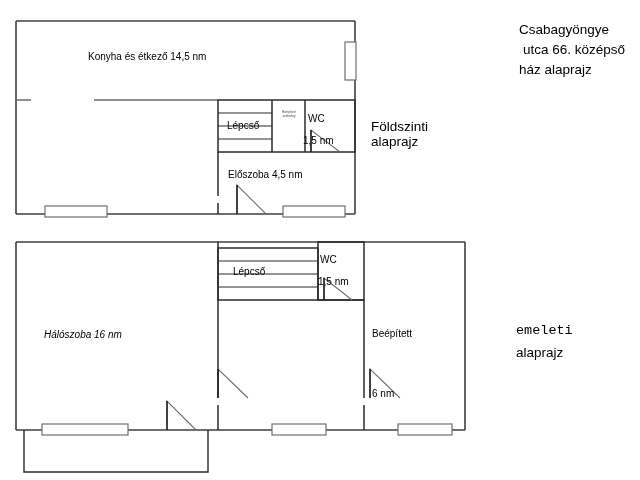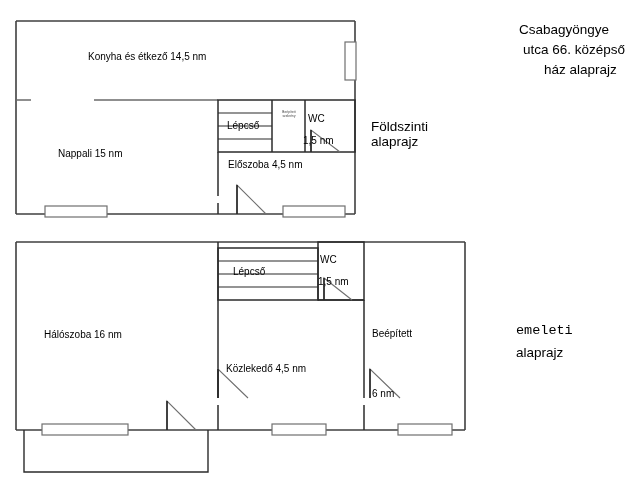--- a/index.html
+++ b/index.html
@@ -149,47 +149,45 @@
         <line x1="167" y1="430" x2="167" y2="401"></line>
         <line x1="218" y1="398" x2="218" y2="369"></line>
         <line x1="370" y1="398" x2="370" y2="369"></line>
         <line x1="324" y1="300" x2="324" y2="278"></line>
       </g>
     </g>
   </svg>
 
   <div class="label side-note" style="left:519px; top:21px;">Csabagyöngye</div>
   <div class="label side-note" style="left:523px; top:41px;">utca 66. középső</div>
-  <div class="label side-note" style="left:519px; top:61px;margin-left:25px;">ház alaprajz</div>
+  <div class="label side-note" style="left:519px; top:61px;">ház alaprajz</div>
 
   <div class="label room-label" style="left:88px; top:50px;">Konyha és étkező 14,5 nm</div>
 
-  <div class="label room-label" style="left:58px; top:147px;">Nappali 15 nm</div>
 
   <div class="label room-label" style="left:227px; top:119px;">Lépcső</div>
 
   <div class="label tiny-label" style="left:276px; top:111px; width:26px;">Beépített
 szekrény</div>
 
   <div class="label room-label" style="left:308px; top:112px;">WC</div>
   <div class="label room-label" style="left:303px; top:134px;">1,5 nm</div>
 
-  <div class="label room-label" style="left:228px; top:158px;">Előszoba 4,5 nm</div>
+  <div class="label room-label" style="left:228px; top:168px;">Előszoba 4,5 nm</div>
 
   <div class="label side-note" style="left:371px; top:110px;margin-top:8px;">Földszinti</div>
   <div class="label side-note" style="left:371px; top:133px;">alaprajz</div>
 
-  <div class="label room-label" style="left:44px; top:328px;">Hálószoba 16 nm</div>
+  <div class="label room-label" style="left:44px; top:328px;font-style:italic;">Hálószoba 16 nm</div>
 
   <div class="label room-label" style="left:233px; top:265px;">Lépcső</div>
 
   <div class="label room-label" style="left:320px; top:253px;">WC</div>
   <div class="label room-label" style="left:318px; top:275px;">1,5 nm</div>
 
-  <div class="label room-label" style="left:226px; top:362px;">Közlekedő 4,5 nm</div>
 
   <div class="label room-label" style="left:372px; top:327px;">Beépített</div>
   <div class="label room-label" style="left:372px; top:348px;margin-top:39px;">6 nm</div>
 
 
   <div class="label side-note" style="left:516px; top:322px;font-family:Liberation Mono, monospace;">emeleti</div>
   <div class="label side-note" style="left:516px; top:344px;">alaprajz</div>
 
 </div>
 

